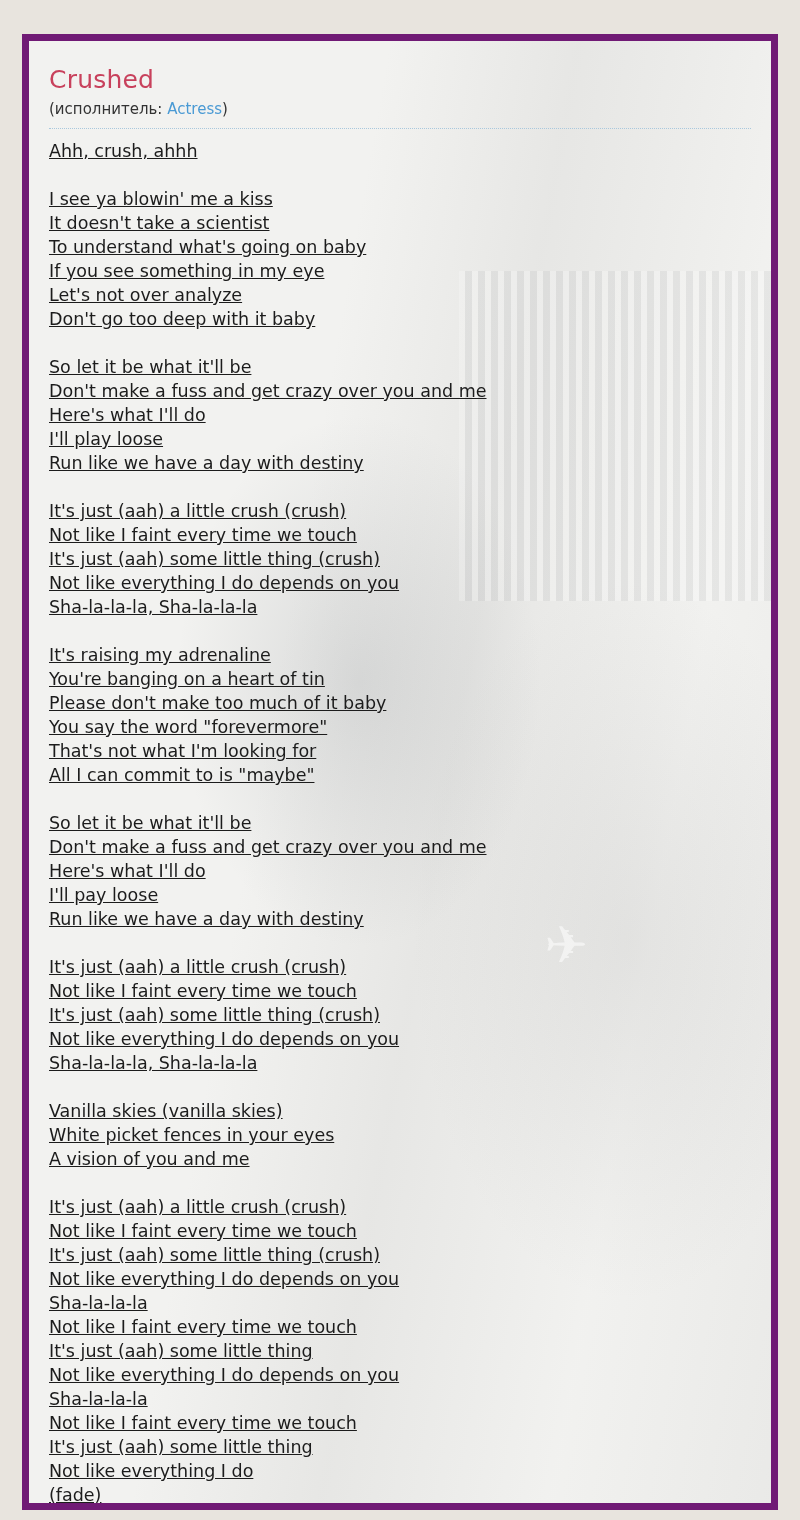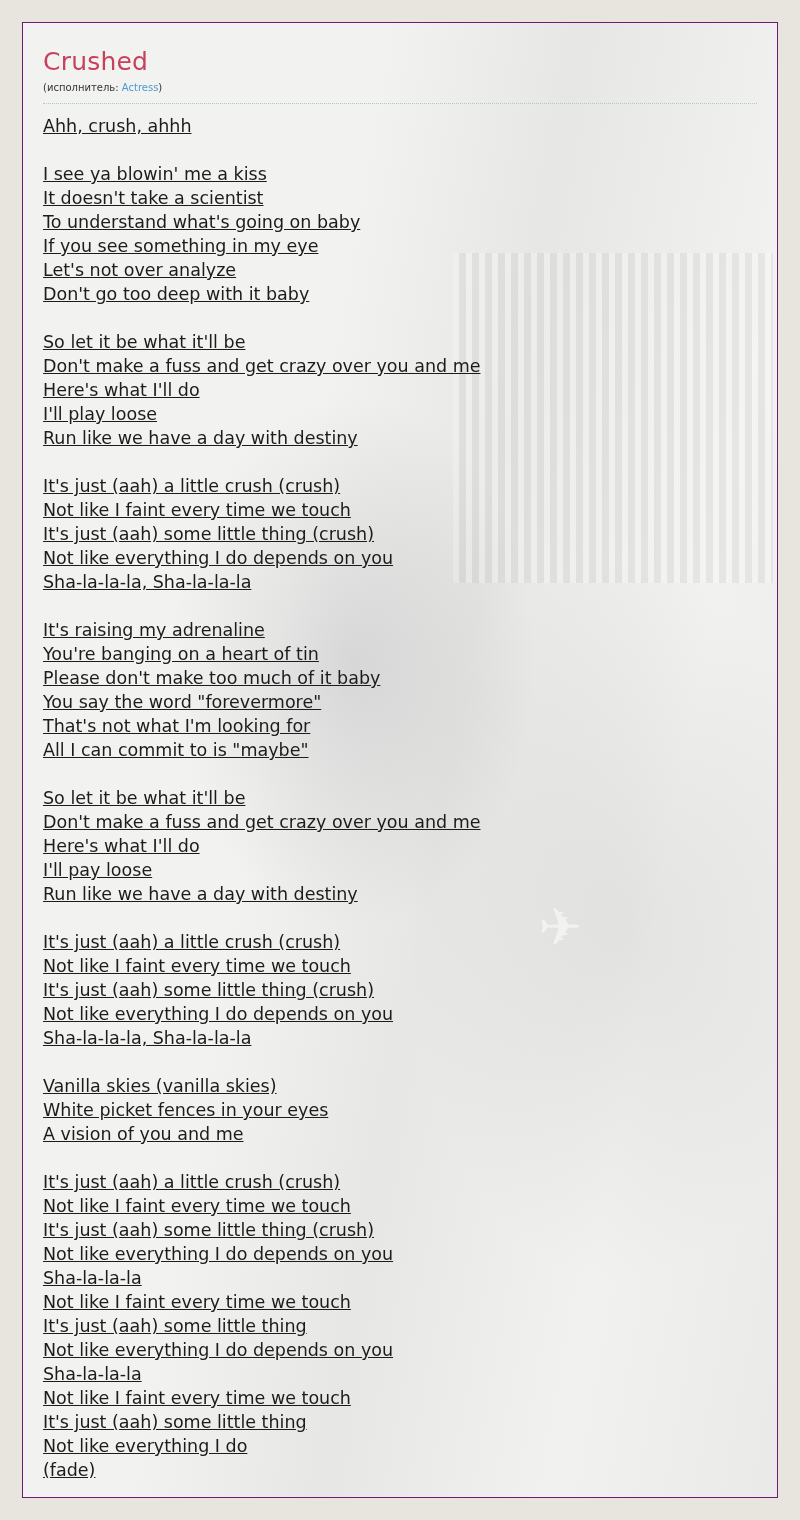--- a/index.html
+++ b/index.html
@@ -9,25 +9,25 @@
   body {
     width: 800px;
     height: 1520px;
     background: #e8e4de;
     font-family: "DejaVu Sans", sans-serif;
     overflow: hidden;
   }
   .page {
     position: absolute;
     left: 22px;
-    top: 22px;
+    top: 34px;
     width: 756px;
     height: 1476px;
     background: #f2f2f0;
-    border: 1px solid #701a75;
+    border: 7px solid #701a75;
     box-sizing: border-box;
     overflow: hidden;
   }
   
   .bg-photo {
     position: absolute;
     inset: 0;
     background:
       radial-gradient(ellipse 260px 380px at 330px 640px, rgba(120,125,130,0.20), rgba(120,125,130,0) 70%),
       radial-gradient(ellipse 300px 500px at 600px 900px, rgba(150,150,150,0.16), rgba(150,150,150,0) 72%),
@@ -63,21 +63,21 @@
     padding: 24px 20px 0 20px;
   }
   .song-title {
     color: #c8415c;
     font-size: 25px;
     font-weight: normal;
     margin: 0 0 6px 0;
     letter-spacing: 0.2px;
   }
   .artist-line {
-    font-size: 10px;
+    font-size: 15px;
     color: #333333;
     padding-bottom: 10px;
     border-bottom: 1px dotted #a9c8dd;
     margin-bottom: 10px;
   }
   .artist-link {
     color: #4a9ad4;
     text-decoration: none;
   }
   .lyrics {

